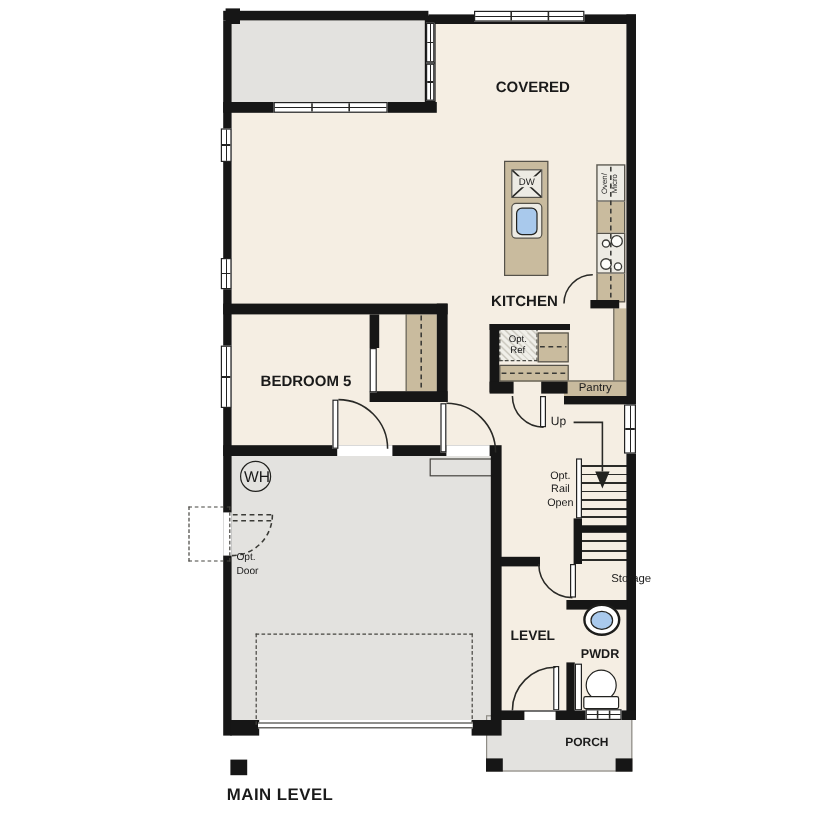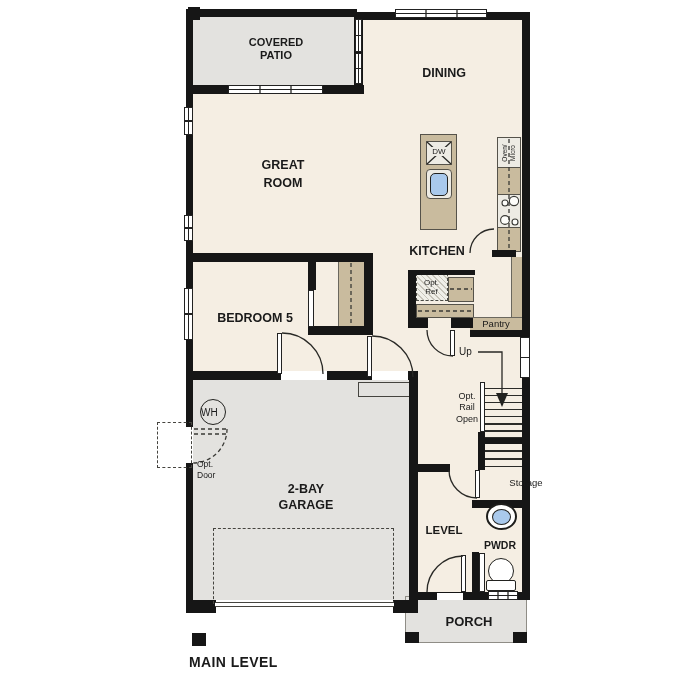--- a/index.html
+++ b/index.html
@@ -116,21 +116,21 @@
   <div class="abs" style="left:215px;top:602px;width:179px;height:5px;background:#fff;border-top:1.5px solid #45443f;border-bottom:1.5px solid #45443f"></div>
 
   <div class="leaf" style="left:277px;top:333px;width:5px;height:41px"></div>
   <div class="leaf" style="left:367px;top:336px;width:5px;height:41px"></div>
   <div class="leaf" style="left:450px;top:330px;width:5px;height:26px"></div>
   <div class="leaf" style="left:475px;top:470px;width:5px;height:28px"></div>
   <div class="leaf" style="left:479px;top:553px;width:6px;height:39px"></div>
   <div class="leaf" style="left:461px;top:555px;width:5px;height:37px"></div>
   <div class="leaf" style="left:308px;top:290px;width:6px;height:37px"></div>
 
-  <div class="abs" style="left:200px;top:399px;width:26px;height:26px;border:1.3px solid #22221f;border-radius:50%;display:flex;align-items:center;justify-content:flex-start;font-size:10px">
+  <div class="abs" style="left:200px;top:384px;width:26px;height:26px;border:1.3px solid #22221f;border-radius:50%;display:flex;align-items:center;justify-content:flex-end;font-size:13px">
     <span>WH</span>
   </div>
   <div class="abs" style="left:486px;top:503px;width:31px;height:27px;background:#fff;border:2.5px solid #1d1d1b;border-radius:50%"></div>
   <div class="abs" style="left:492px;top:509px;width:19px;height:16px;background:var(--c-sink,#a9c9ec);border:1px solid #22221f;border-radius:50%"></div>
   <div class="abs" style="left:488px;top:558px;width:26px;height:26px;background:#fff;border:1.4px solid #22221f;border-radius:50%"></div>
   <div class="abs" style="left:486px;top:580px;width:30px;height:11px;background:#fff;border:1.4px solid #22221f;border-radius:2px"></div>
 
   <svg class="abs" style="left:0;top:0" width="687" height="687" viewBox="0 0 687 687">
     <path class="ln" d="M 282 333 A 41 41 0 0 1 323 374"></path>
     <path class="ln" d="M 372 336 A 41 41 0 0 1 413 377"></path>
@@ -149,38 +149,26 @@
     <circle class="crc" cx="515" cy="222" r="3"></circle>
     <path class="dsh" d="M 351 263 V 325"></path>
     <path class="dsh" d="M 509 139 V 250"></path>
     <path class="dsh" d="M 418 311 H 472"></path>
     <path class="dsh" d="M 450 289 H 472"></path>
     <path class="ln" d="M 426 10 V 17 M 457 10 V 17" stroke-width="1"></path>
     <path class="ln" d="M 260 86 V 93 M 291 86 V 93" stroke-width="1"></path>
     <path class="ln" d="M 498 592 V 599 M 508 592 V 599" stroke-width="1"></path>
   </svg>
 
-  <div class="lbl" style="left:226px;top:36px;width:100px;font-size:11px">
-    <div>COVERED</div>
-      <div>PATIO</div>
-  </div>
-  <div class="lbl" style="left:404px;top:66px;width:80px;font-size:12.5px">DINING</div>
-  <div class="lbl" style="left:233px;top:157px;width:100px;font-size:12.5px;line-height:1.4">
-    <div>GREAT</div>
-      <div>ROOM</div>
-  </div>
+  <div class="lbl" style="left:404px;top:66px;width:80px;font-size:12.5px">COVERED</div>
   <div class="lbl" style="left:403px;top:244px;width:68px;font-size:12.5px">KITCHEN</div>
   <div class="lbl" style="left:205px;top:311px;width:100px;font-size:12.5px">BEDROOM 5</div>
-  <div class="lbl" style="left:256px;top:482px;width:100px;font-size:12.5px;line-height:1.25">
-    <div>2-BAY</div>
-      <div>GARAGE</div>
-  </div>
   <div class="lbl" style="left:419px;top:524px;width:50px;font-size:11.5px">LEVEL</div>
   <div class="lbl" style="left:480px;top:539px;width:40px;font-size:10.5px">PWDR</div>
-  <div class="lbl" style="left:438px;top:614px;width:62px;font-size:13px">PORCH</div>
+  <div class="lbl" style="left:458px;top:614px;width:62px;font-size:10px">PORCH</div>
   <div class="lbl" style="left:189px;top:654px;font-size:14px;letter-spacing:.4px;text-align:center">MAIN LEVEL</div>
   <div class="sml" style="left:470px;top:318px;width:52px;font-size:9.5px">Pantry</div>
   <div class="sml" style="left:505px;top:477px;width:42px;font-size:9.5px">Storage</div>
   <div class="sml" style="left:459px;top:346px;font-size:10px">Up</div>
   <div class="sml" style="left:450px;top:391px;width:34px;font-size:9px;line-height:1.26">
     <div>Opt.</div>
       <div>Rail</div>
       <div>Open</div>
   </div>
   <div class="sml" style="left:197px;top:459px;font-size:8.5px;line-height:1.3;text-align:left">

